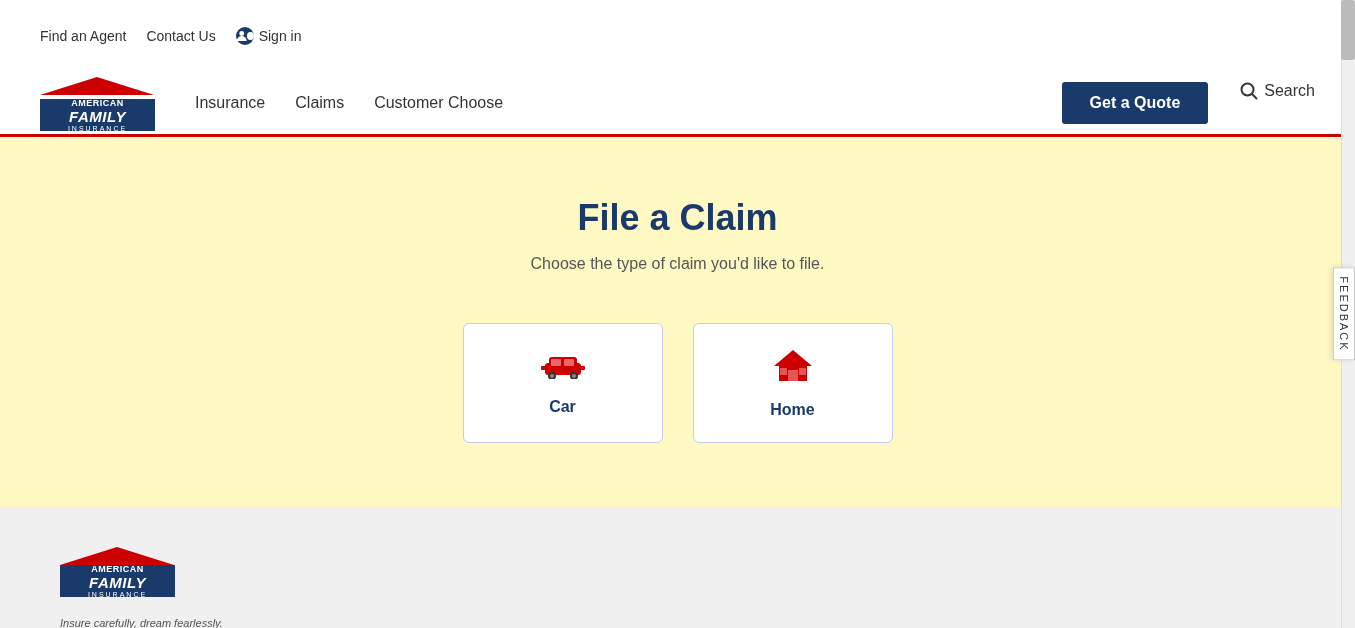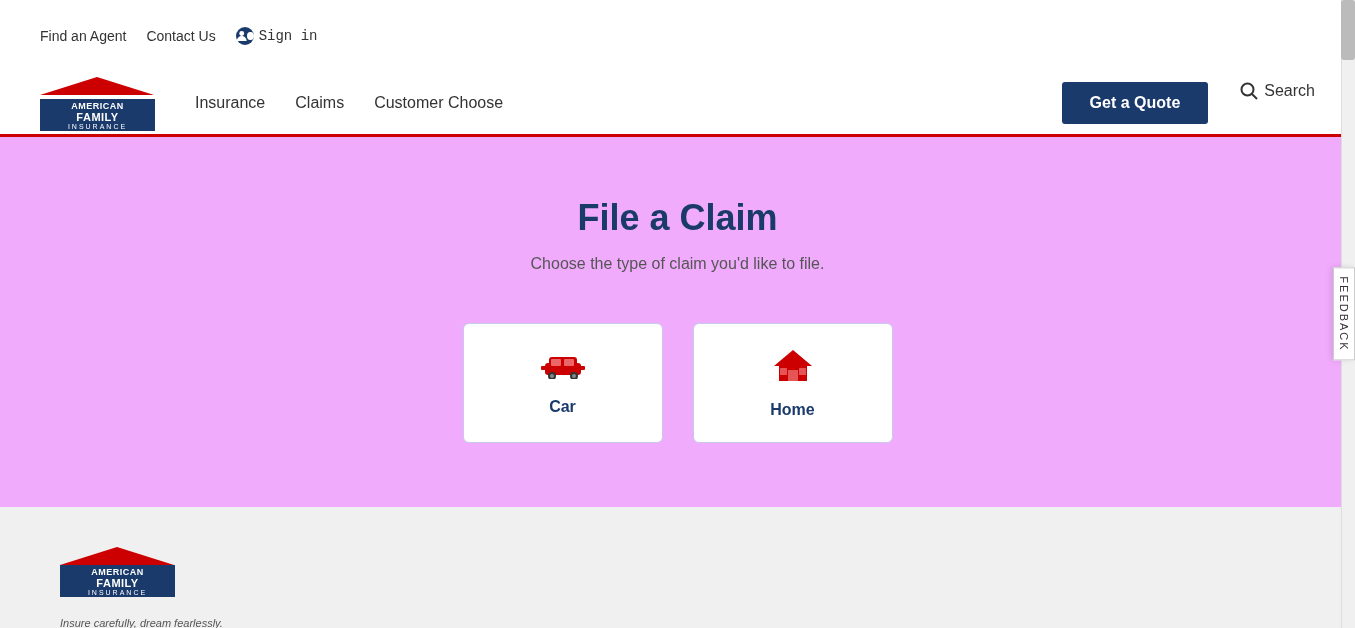--- a/index.html
+++ b/index.html
@@ -16,21 +16,20 @@
     .top-bar a {
       font-size: 14px;
       color: #333;
       text-decoration: none;
       cursor: pointer;
     }
     .sign-in-link {
       display: flex;
       align-items: center;
       gap: 5px;
-      font-family: Liberation Mono, monospace;
     }
     .sign-in-icon {
       width: 18px;
       height: 18px;
       border-radius: 50%;
       background: #1a3a6b;
       display: inline-flex;
       align-items: center;
       justify-content: center;
     }
@@ -88,23 +87,24 @@
     }
     .logo-text-american {
       color: #fff;
       font-size: 9px;
       font-weight: bold;
       letter-spacing: 0.5px;
       text-align: right;
     }
     .logo-text-family {
       color: #fff;
-      font-size: 11px;
+      font-size: 15px;
       font-weight: bold;
       letter-spacing: 0.5px;
+      font-style: italic;
     }
     .logo-text-insurance {
       color: #fff;
       font-size: 7px;
       letter-spacing: 2px;
     }
 
     .nav-links {
       display: flex;
       gap: 30px;
@@ -145,21 +145,21 @@
       text-decoration: none;
     }
 
     
     .main-content {
       min-height: 370px;
       display: flex;
       flex-direction: column;
       align-items: center;
       padding: 60px 20px;
-      background: #f0abfc;
+      background: #fef9c3;
     }
     .page-title {
       font-size: 36px;
       font-weight: bold;
       color: #1a3a6b;
       margin-bottom: 16px;
     }
     .page-subtitle {
       font-size: 16px;
       color: #555;

